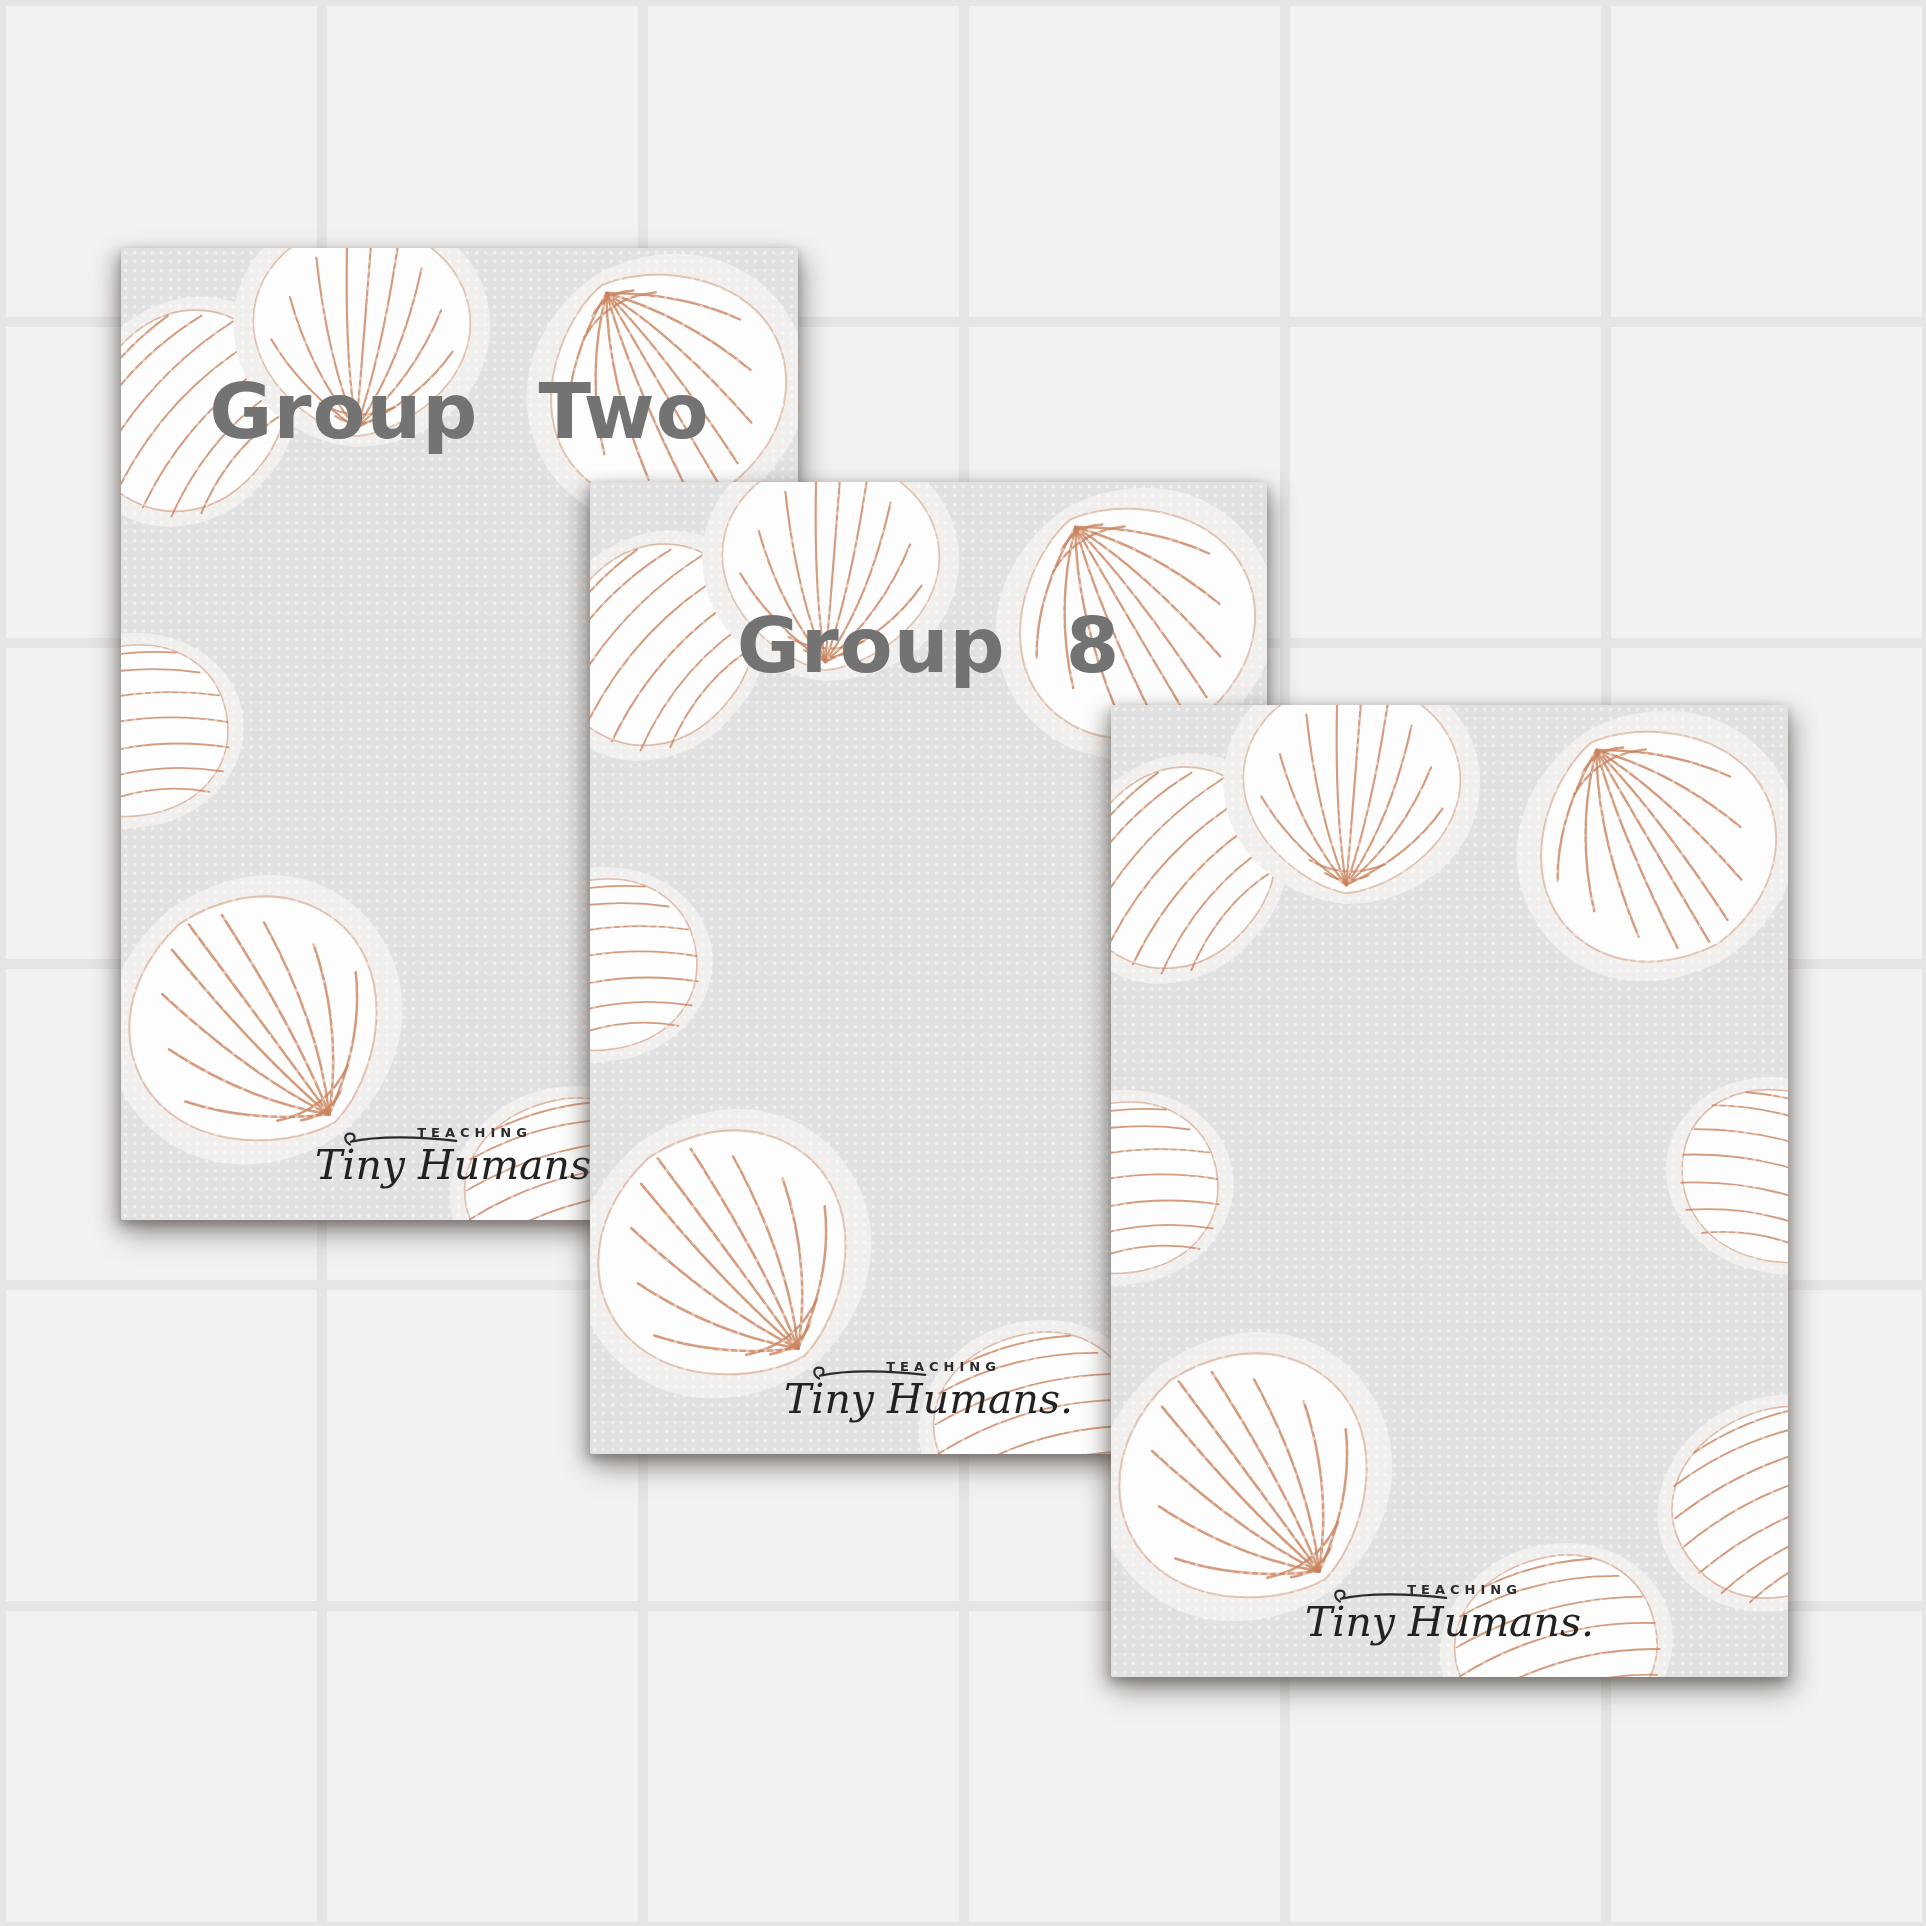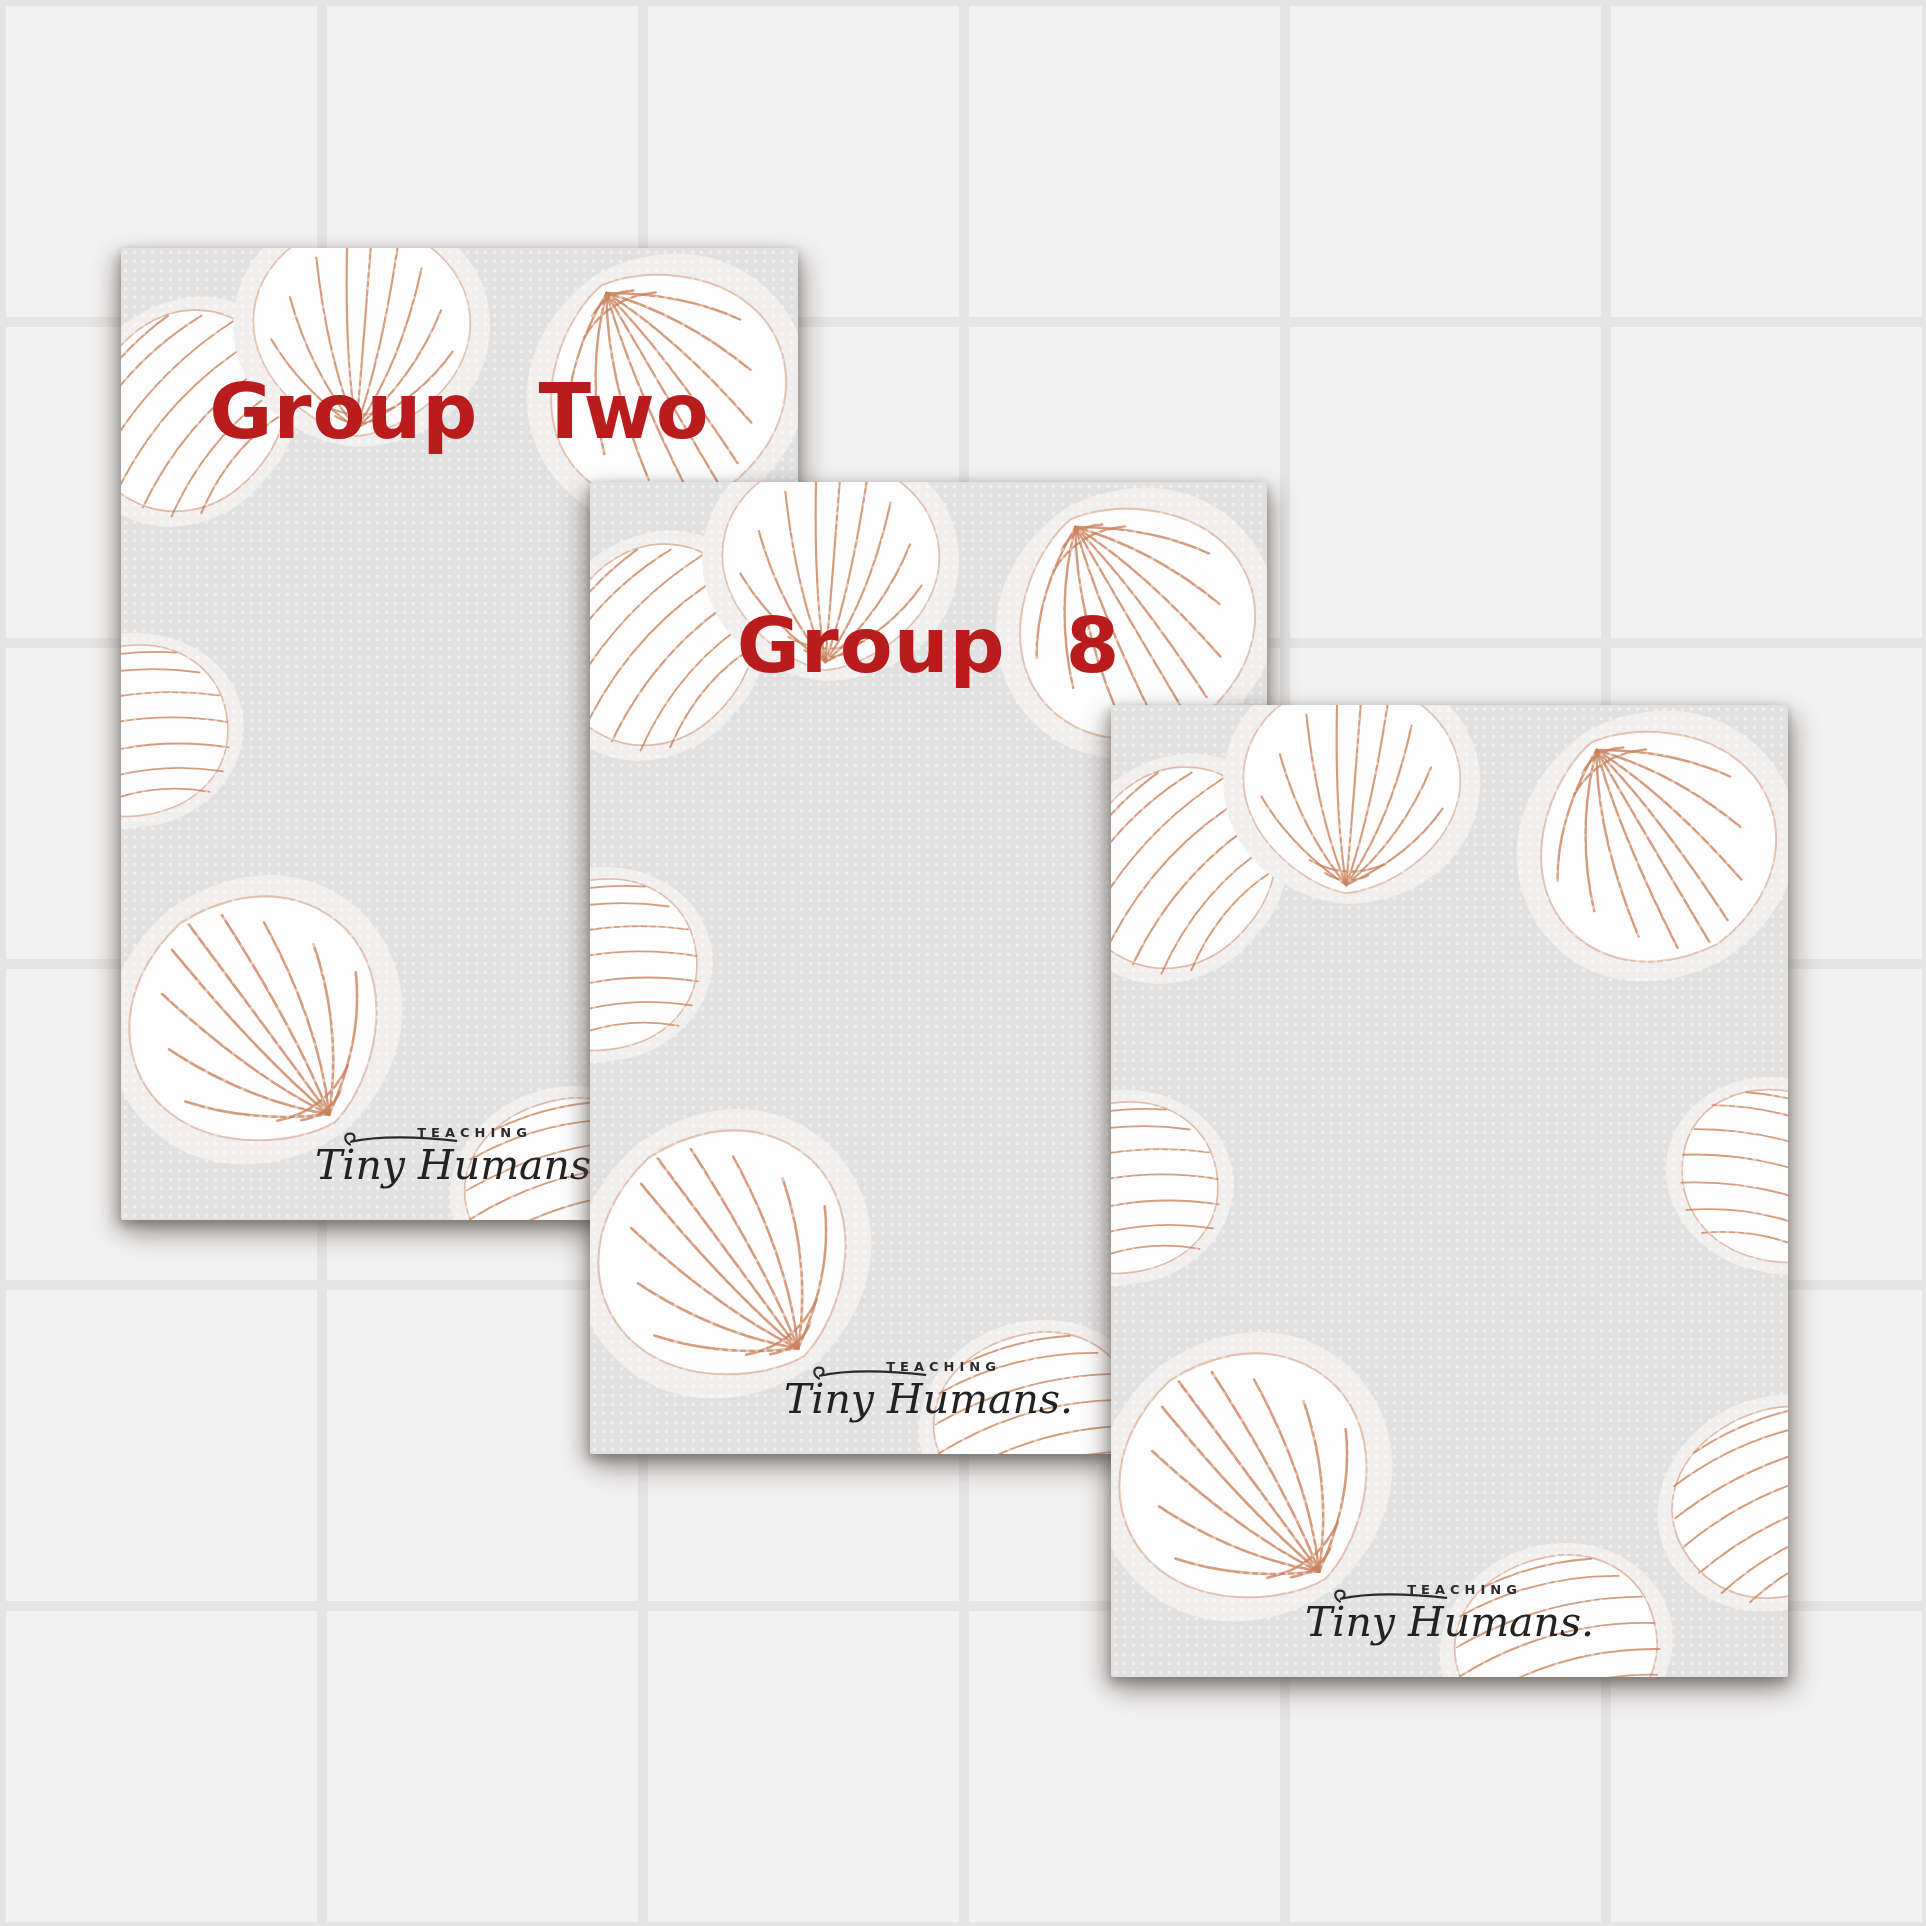--- a/index.html
+++ b/index.html
@@ -59,21 +59,21 @@
   .card-title {
     position: absolute;
     left: 0; right: 0; top: 125px;
     text-align: center;
     font-family: "DejaVu Sans", sans-serif;
     font-weight: 700;
     font-size: 77px;
     line-height: 1;
     letter-spacing: 1px;
     word-spacing: 0.42em;
-    color: #b91c1c;
+    color: #737373;
     z-index: 5;
   }
 
   
   .brand-logo {
     position: absolute;
     left: 0; right: 0; bottom: 16px;
     height: 79px;
     z-index: 6;
     text-align: center;

